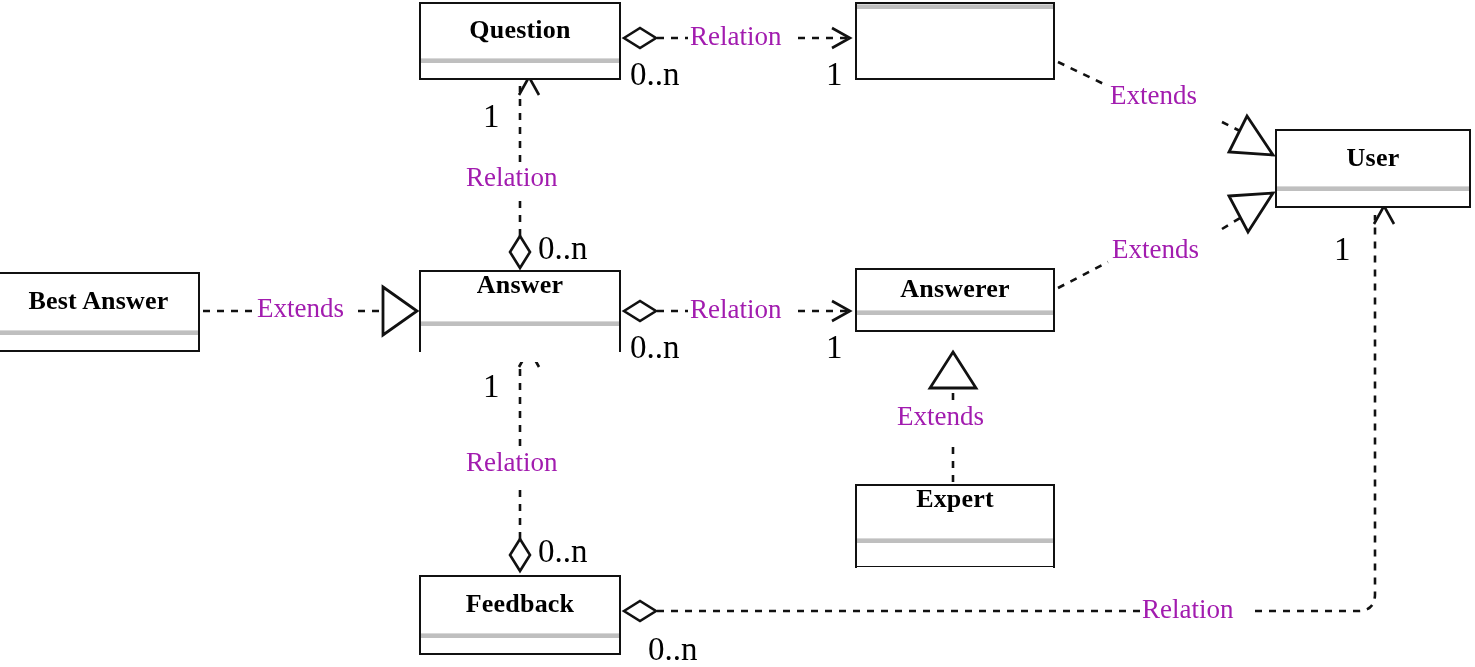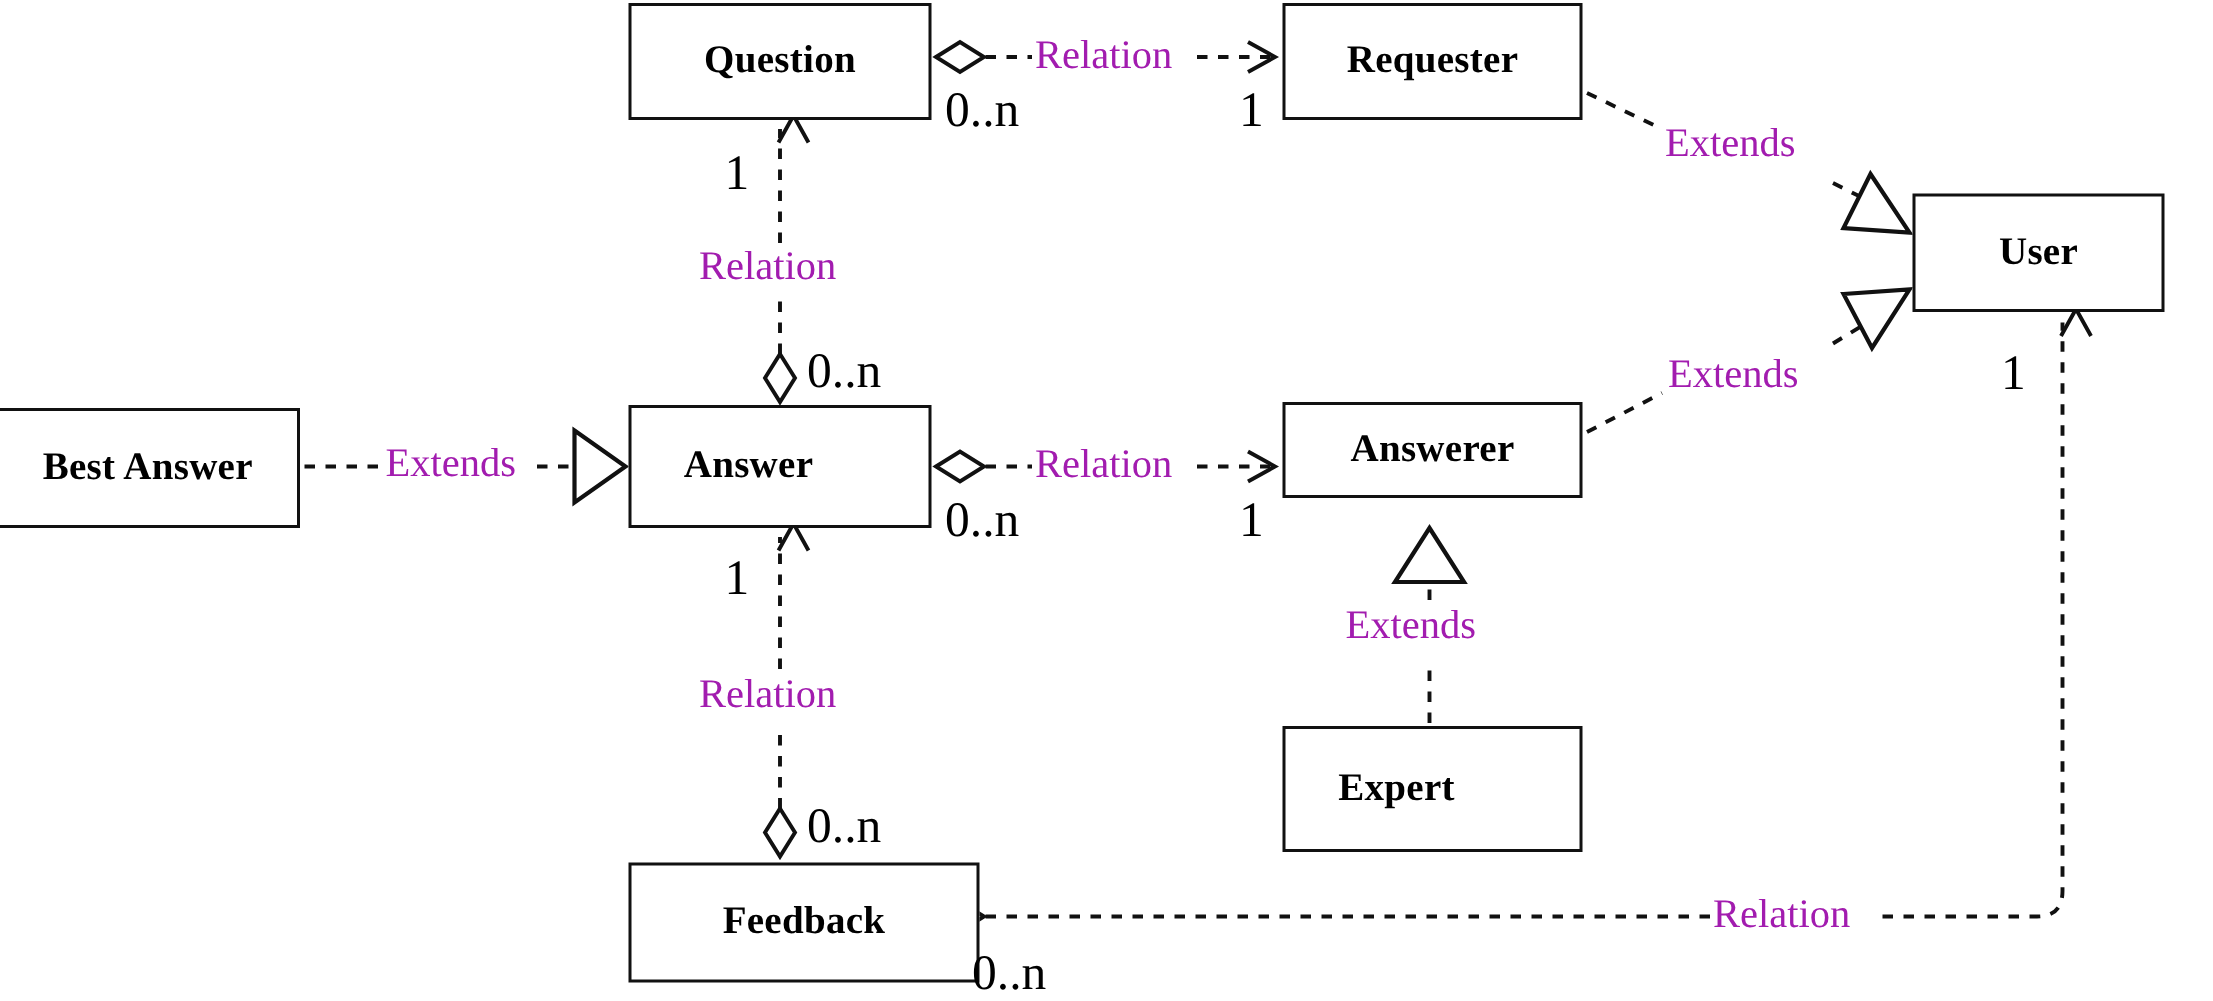--- a/index.html
+++ b/index.html
@@ -25,21 +25,21 @@
     width: 1475px;
     height: 667px;
     pointer-events: none;
   }
   .uml-class {
     position: absolute;
     box-sizing: border-box;
     background: #ffffff;
     border: 2.5px solid #111111;
     display: flex;
-    flex-direction: row;
+    flex-direction: column;
     z-index: 3;
   }
   .uml-class .cls-name {
     flex: 1 1 auto;
     display: flex;
     align-items: center;
     justify-content: center;
     font-weight: bold;
     font-size: 26px;
     color: #000000;
@@ -147,26 +147,25 @@
     </g>
   </svg>
 
   <div class="uml-class" id="box-question" style="left: 419px; top: 2px; width: 202px; height: 78px;">
     <div class="cls-name">Question</div>
     <div class="cls-divider"></div>
     <div class="cls-attrs"></div>
   </div>
 
   <div class="uml-class" id="box-requester" style="left: 855px; top: 2px; width: 200px; height: 78px;">
-    <div class="cls-name">Requester</div>
-    <div class="cls-divider"></div>
-    <div class="cls-attrs"></div>
-  </div>
-
-  <div class="uml-class" id="box-user" style="left: 1275px; top: 129px; width: 168px; height: 79px;">
+    <div class="cls-divider"></div>
+    <div class="cls-attrs"></div>
+  </div>
+
+  <div class="uml-class" id="box-user" style="left: 1275px; top: 129px; width: 196px; height: 79px;">
     <div class="cls-name">User</div>
     <div class="cls-divider"></div>
     <div class="cls-attrs"></div>
   </div>
 
   <div class="uml-class" id="box-best-answer" style="left: -3px; top: 272px; width: 203px; height: 80px;">
     <div class="cls-name">Best Answer</div>
     <div class="cls-divider"></div>
     <div class="cls-attrs"></div>
   </div>
@@ -182,21 +181,21 @@
     <div class="cls-divider"></div>
     <div class="cls-attrs"></div>
   </div>
 
   <div class="uml-class" id="box-expert" style="left: 855px; top: 484px; width: 200px; height: 84px; gap: 24px;">
     <div class="cls-name">Expert</div>
     <div class="cls-divider"></div>
     <div class="cls-attrs"></div>
   </div>
 
-  <div class="uml-class" id="box-feedback" style="left: 419px; top: 575px; width: 234px; height: 80px;">
+  <div class="uml-class" id="box-feedback" style="left: 419px; top: 575px; width: 202px; height: 80px;">
     <div class="cls-name">Feedback</div>
     <div class="cls-divider"></div>
     <div class="cls-attrs"></div>
   </div>
 
   <div class="edge-label" style="left:688px; top:23px;">Relation</div>
 
   <div class="edge-label" style="left:464px; top:164px;">Relation</div>
 
   <div class="edge-label" style="left:688px; top:296px;">Relation</div>

